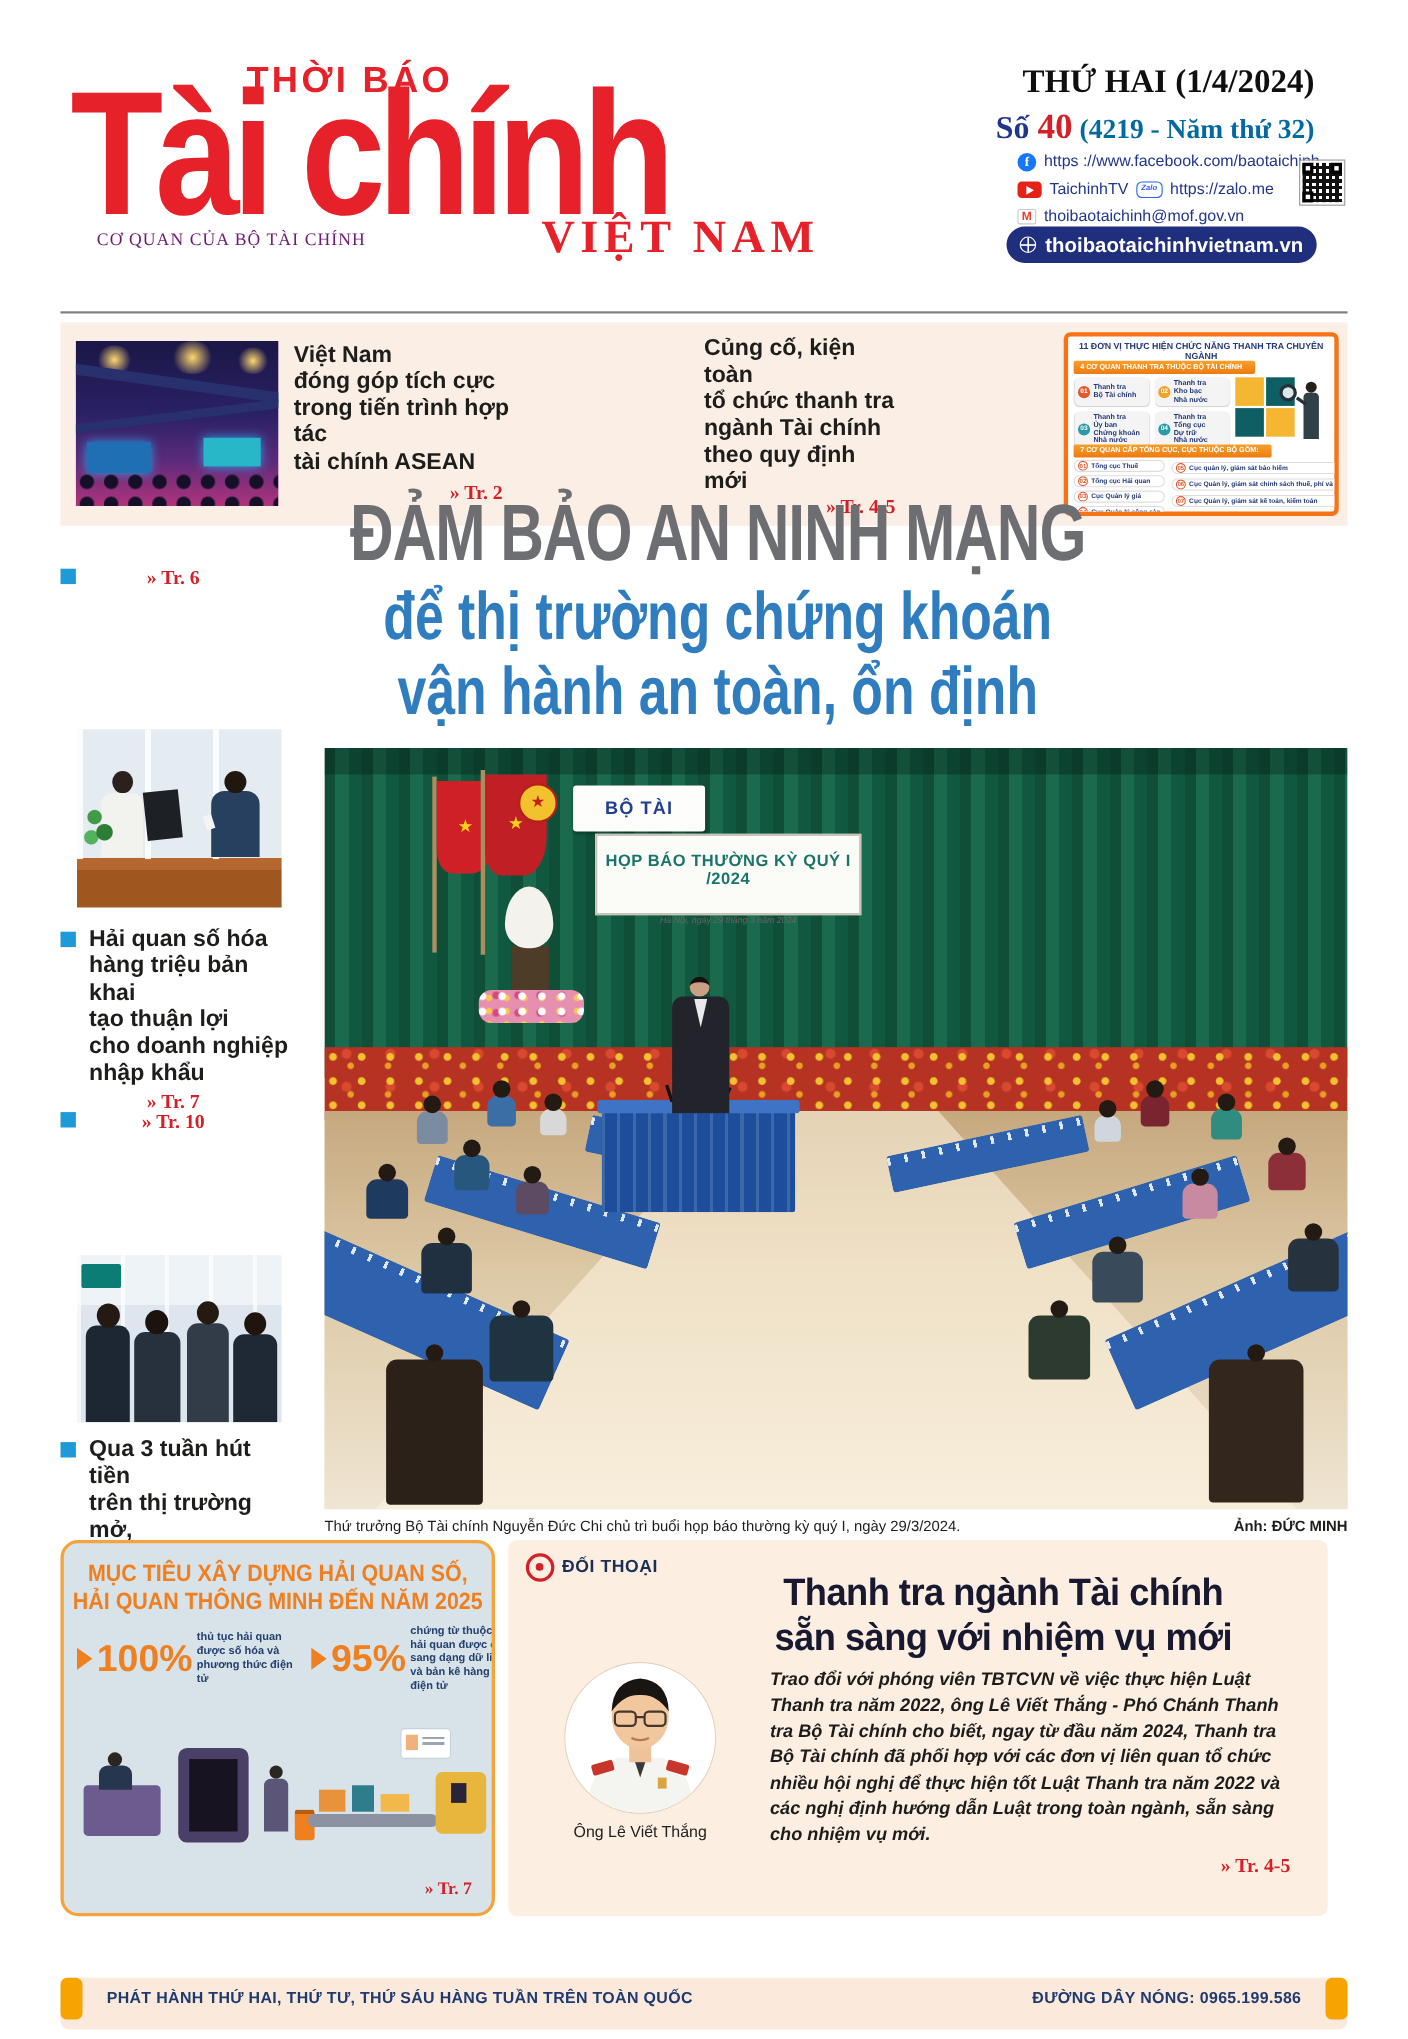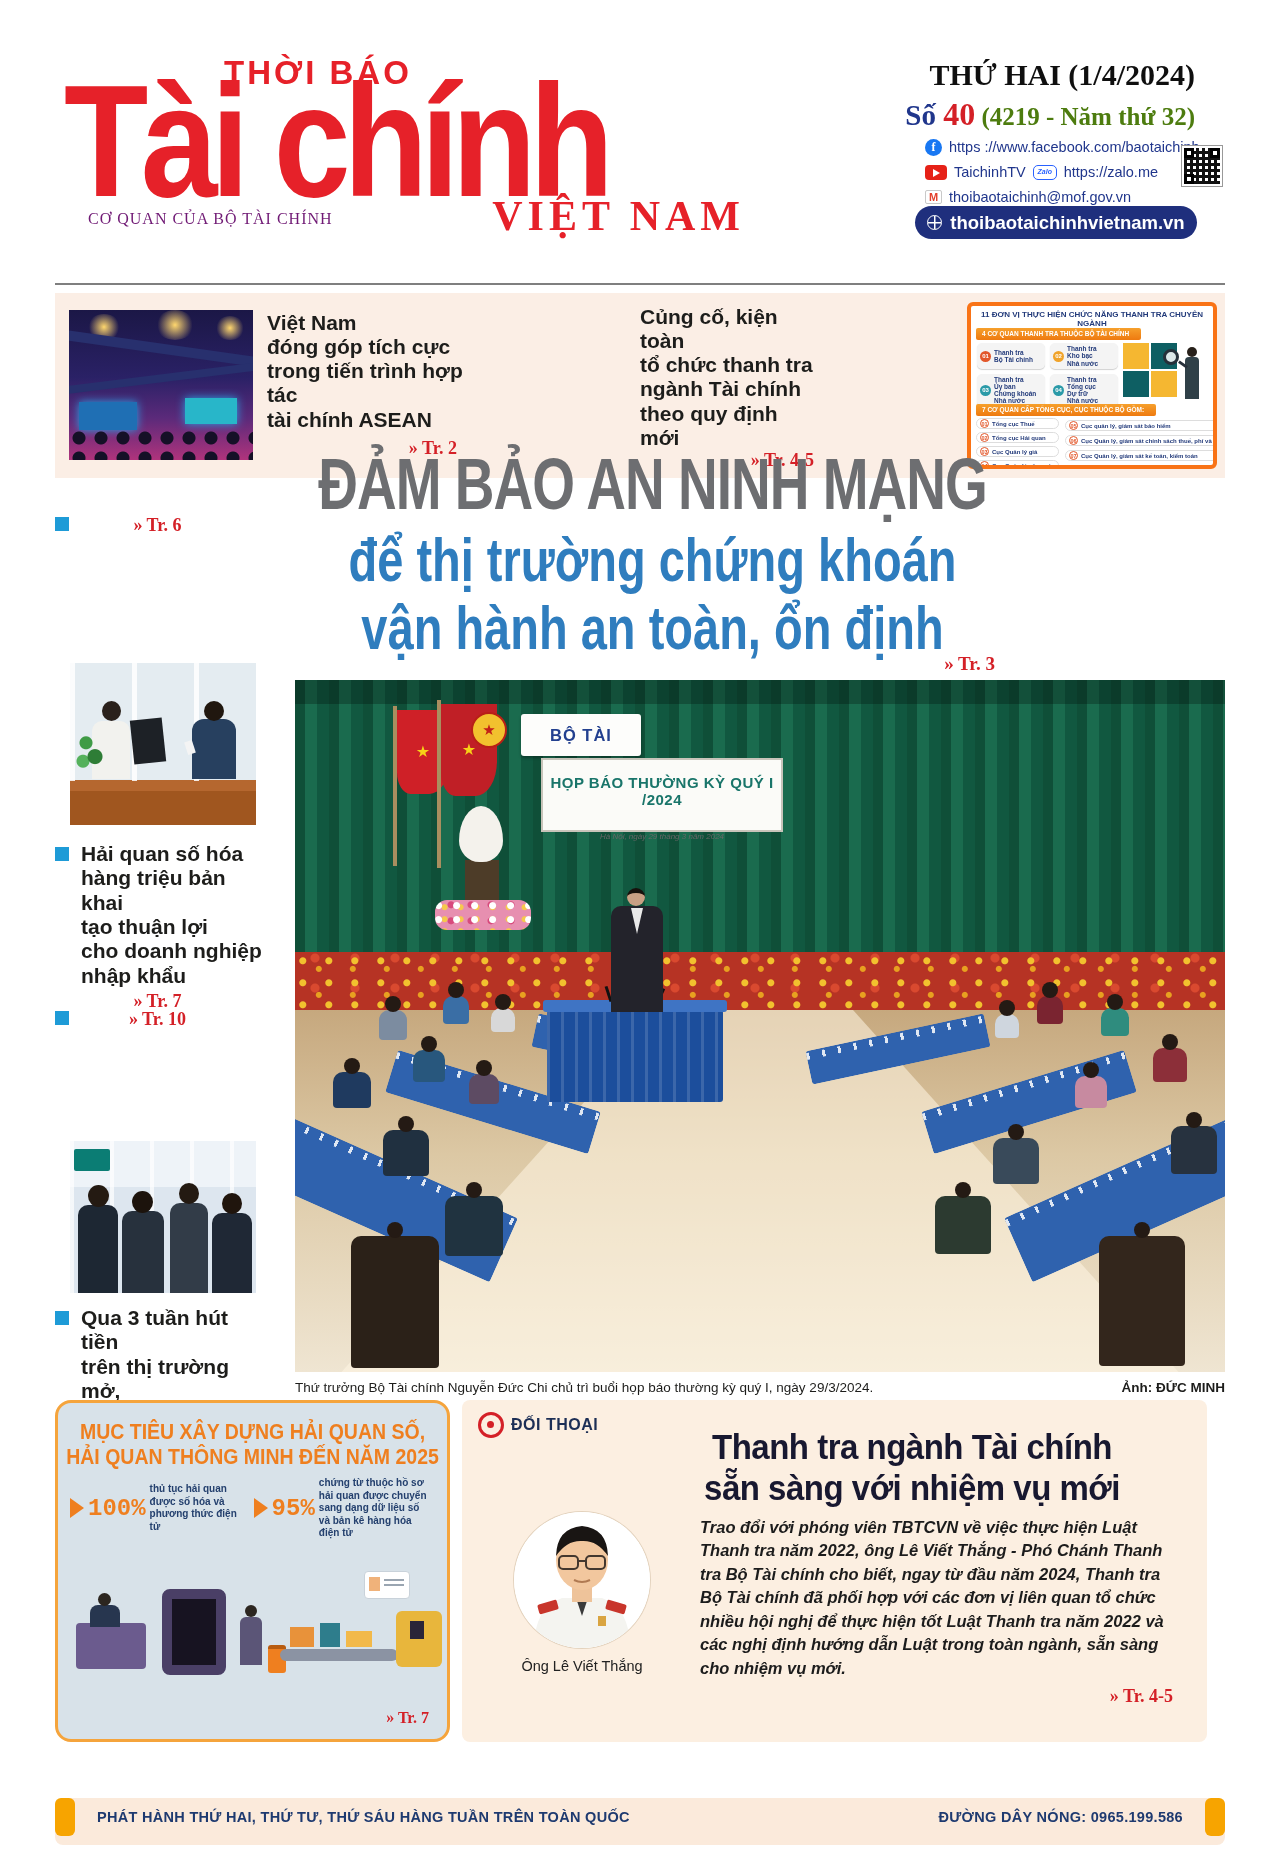--- a/index.html
+++ b/index.html
@@ -10,21 +10,21 @@
 
   
   .kicker { left:224px; top:54px; font-size:33px; font-weight:bold; color:#e62129; letter-spacing:3px; }
   .mast-title { left:64px; top:60px; font-size:138px; line-height:1; font-weight:bold; color:#e62129; letter-spacing:-7px; transform:scaleY(1.16); transform-origin:left top; }
   .mast-vn { left:440px; top:192px; width:305px; text-align:right; font-family:"Liberation Serif",serif; font-weight:bold; font-size:42px; color:#e62129; letter-spacing:5px; }
   .agency { left:88px; top:210px; font-family:"Liberation Serif",serif; font-size:16px; color:#701a75; letter-spacing:1px; }
   .issue-day { left:780px; top:58px; width:415px; text-align:right; font-family:"Liberation Serif",serif; font-weight:bold; font-size:30px; color:#0f0f0f; }
   .issue-no { left:780px; top:96px; width:415px; text-align:right; font-family:"Liberation Serif",serif; font-weight:bold; }
   .issue-no .so { font-size:29px; color:#20368c; }
   .issue-no .num { font-size:32px; color:#d42027; }
-  .issue-no .rest { font-size:25px; color:#4d7c0f; }
+  .issue-no .rest { font-size:25px; color:#0369a1; }
   .soc-row { left:925px; height:18px; display:flex; align-items:center; gap:7px; font-size:14.5px; color:#20368c; }
   .ic-fb { width:17px; height:17px; border-radius:50%; background:#1877f2; color:#fff; font-weight:bold; font-size:12px; text-align:center; line-height:17px; font-family:"Liberation Serif",serif; }
   .ic-yt { width:22px; height:15px; border-radius:4px; background:#e62117; position:relative; }
   .ic-yt::after { content:""; position:absolute; left:8px; top:4px; border-left:7px solid #fff; border-top:4px solid transparent; border-bottom:4px solid transparent; }
   .ic-zalo { width:24px; height:15px; border:1.5px solid #2962ff; border-radius:5px; color:#2962ff; font-size:7px; font-weight:bold; text-align:center; line-height:12px; font-style:italic; }
   .ic-gm { width:17px; height:14px; background:#fff; border:1px solid #c9c9c9; border-radius:2px; color:#e3402c; font-weight:bold; font-size:11px; text-align:center; line-height:12px; }
   .qr { left:1182px; top:146px; width:40px; height:40px; background-image:repeating-linear-gradient(0deg,#111 0 3px,transparent 3px 6px),repeating-linear-gradient(90deg,#111 0 3px,#fff 3px 6px); border:2px solid #fff; outline:1px solid #999; }
   .qr b { position:absolute; width:10px; height:10px; background:#000; }
   .qr b i { position:absolute; left:3px; top:3px; width:4px; height:4px; background:#fff; }
   .site-pill { left:915px; top:206px; width:282px; height:33px; border-radius:17px; background:#1f2f7d; color:#fff; font-weight:bold; font-size:18.5px; display:flex; align-items:center; justify-content:center; gap:8px; }
@@ -98,21 +98,21 @@
   .speaker-body { left:316px; top:226px; width:52px; height:106px; background:#23232b; border-radius:10px 10px 0 0; }
   .speaker-body::after { content:""; position:absolute; left:20px; top:2px; width:12px; height:26px; background:#e9e9e9; clip-path:polygon(0 0,100% 0,50% 100%); }
   .mcaption { left:295px; top:1380px; width:930px; display:flex; justify-content:space-between; font-size:13.5px; color:#1d1d1b; }
 
   
   .cbox { left:55px; top:1400px; width:395px; height:342px; background:#d8e2e9; border:3px solid #f5a43c; border-radius:16px; overflow:hidden; }
   .c-title { position:absolute; left:0; top:16px; width:100%; text-align:center; color:#ef7f1f; font-weight:bold; font-size:19.5px; line-height:1.2; white-space:pre-line; transform:scaleY(1.1); transform-origin:center top; }
   .c-stats { position:absolute; left:12px; top:74px; right:6px; display:flex; gap:8px; }
   .c-stat { display:flex; align-items:center; gap:4px; }
   .c-tri { width:0; height:0; border-left:14px solid #ef7f1f; border-top:10px solid transparent; border-bottom:10px solid transparent; flex:none; }
-  .c-val { font-size:24px; font-weight:bold; color:#ef7f1f; flex:none;font-family:Liberation Mono, monospace; }
+  .c-val { font-size:34px; font-weight:bold; color:#ef7f1f; flex:none; }
   .c-lab { font-size:10px; font-weight:bold; color:#24406e; line-height:1.25; }
   .c-illu { position:absolute; left:8px; top:150px; width:379px; height:158px; }
   .c-ref { position:absolute; right:18px; bottom:12px; }
 
   
   .dbox { left:462px; top:1400px; width:745px; height:342px; background:#fcefe1; border-radius:8px; }
   .d-badge { position:absolute; left:16px; top:12px; display:flex; align-items:center; gap:7px; }
   .d-ring { width:26px; height:26px; border:3.5px solid #d42027; border-radius:50%; position:relative; }
   .d-ring::after { content:""; position:absolute; left:6px; top:6px; width:7px; height:7px; background:#d42027; border-radius:50%; }
   .d-badge span { font-weight:bold; font-size:16px; color:#1c2e55; letter-spacing:.5px; }
@@ -326,21 +326,20 @@
     <span class="bullet"></span>
     <div class="txt">Qua 3 tuần hút tiền
 trên thị trường mở,
 tỷ giá tự do hạ nhiệt</div>
     <div class="r"><span class="pref">» Tr. 11</span></div>
   </div>
 
   <div class="abs lead-gray">ĐẢM BẢO AN NINH MẠNG</div>
   <div class="abs lead-blue" style="top:524px;">để thị trường chứng khoán</div>
   <div class="abs lead-blue" style="top:592px;">vận hành an toàn, ổn định</div>
-  <div class="abs lead-ref"><span class="pref" style="font-size:19px;">» Tr. 3</span></div>
 
   <div class="abs mphoto">
     <div class="abs curtain"></div>
     <div class="abs curtain-top"></div>
     <div class="abs fbanner"></div>
     <div class="abs pfloor"></div>
     <div class="abs aisle"></div>
 
     <div class="abs pole" style="left:98px;top:26px;height:160px;"></div>
     <div class="abs flag" style="left:102px;top:30px;width:52px;height:84px;line-height:84px;">★</div>

